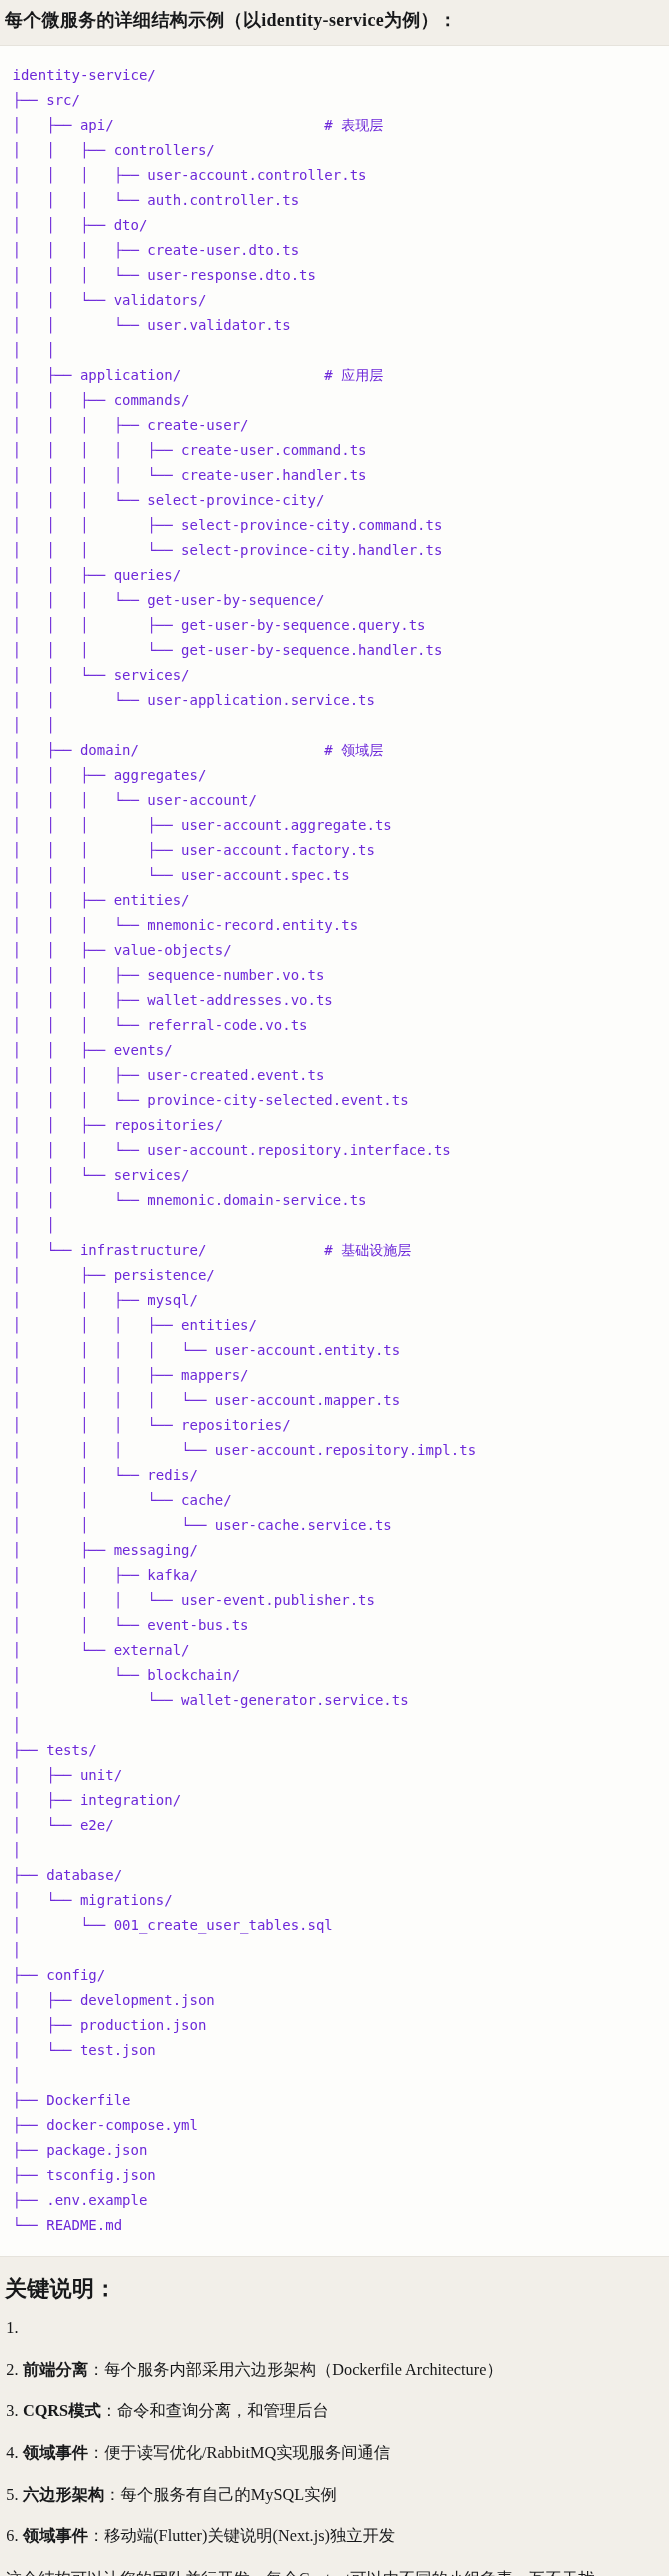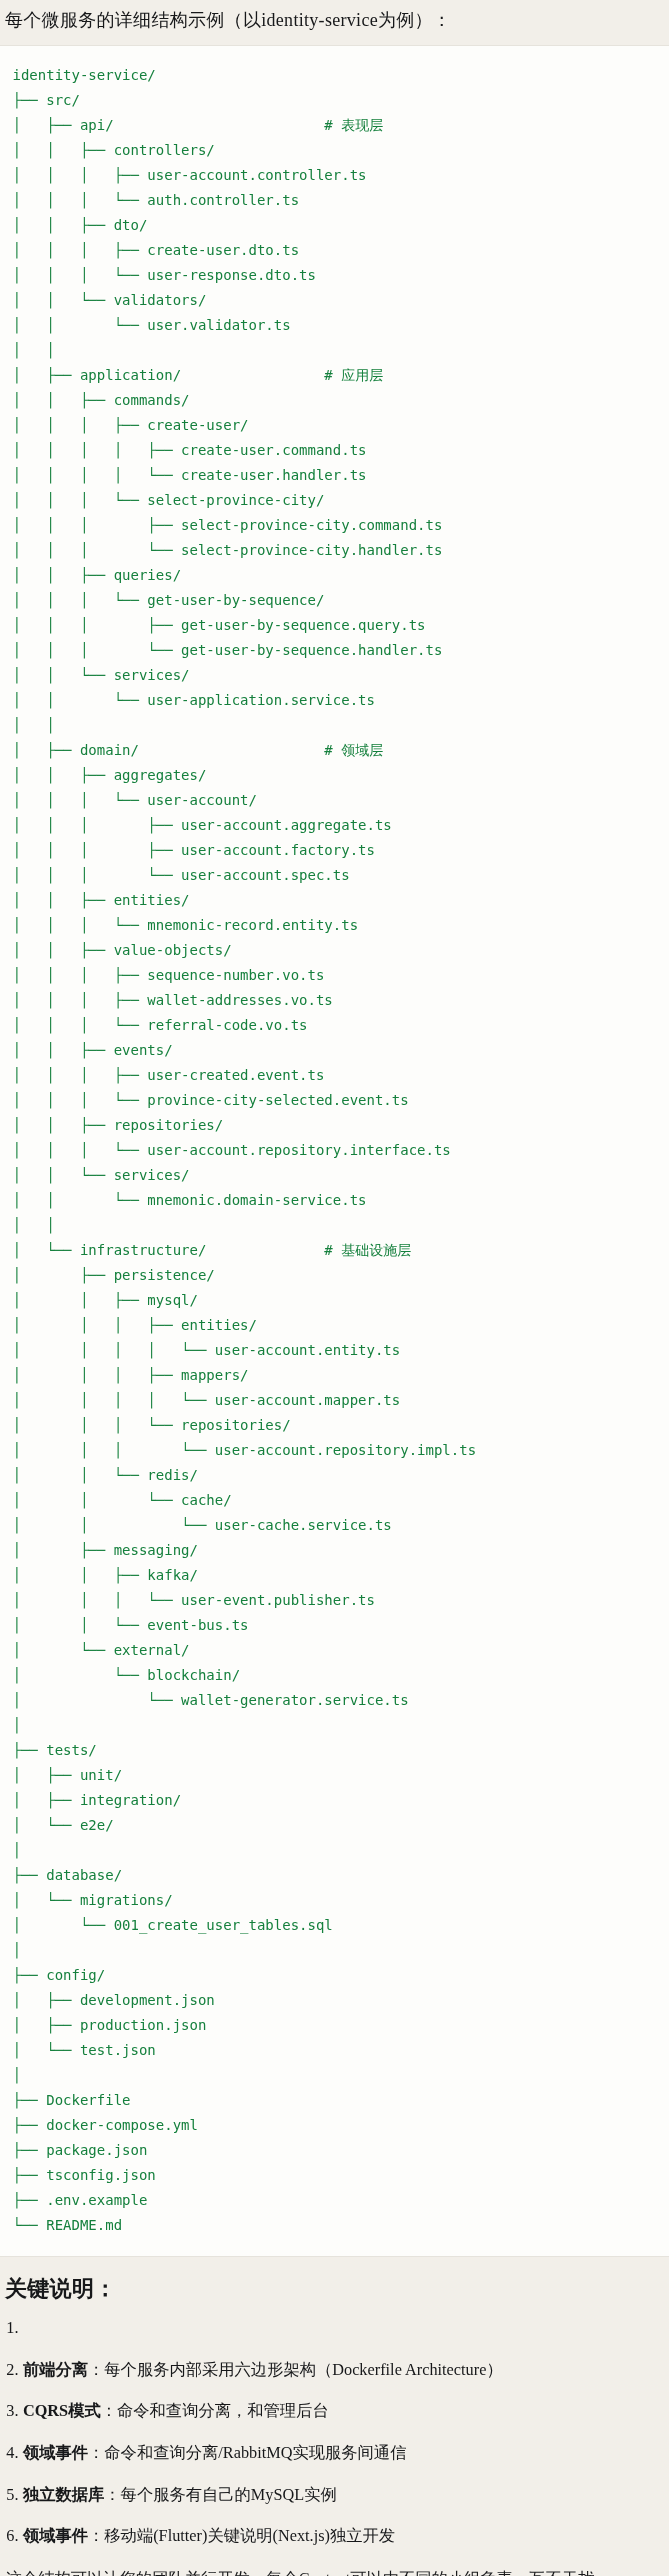--- a/index.html
+++ b/index.html
@@ -12,38 +12,38 @@
     height: 2576px;
     overflow: hidden;
     font-family: "Liberation Serif", "DejaVu Serif", serif;
     color: #17181a;
   }
   .doc {
     width: 669px;
   }
   h1.page-title {
     font-size: 18px;
-    font-weight: normal;
+    font-weight: bold;
     line-height: 1.35;
     margin: 7.5px 0 13px 0;
     padding: 0 5px;
     letter-spacing: 0.3px;
   }
   .code-panel {
     background: #fdfdfb;
     border-top: 0.6px solid #e6e3dc;
     border-bottom: 0.6px solid #e6e3dc;
   }
   pre.tree {
     margin: 0;
     padding: 17.5px 12.5px;
     font-family: "DejaVu Sans Mono", "Liberation Mono", monospace;
     font-size: 14px;
     line-height: 25px;
-    color: #15803d;
+    color: #6d28d9;
     white-space: pre;
     overflow: hidden;
   }
   .key-points {
     padding: 0 6.3px 0 5px;
   }
   h2.key-points-heading {
     font-size: 22px;
     font-weight: bold;
     margin: 17px 0 15px 0;
@@ -182,25 +182,25 @@
       <li>
         <span class="kp-num">2.</span>
         <span class="kp-body"><strong class="kp-term">前端分离</strong><span class="kp-desc">：每个服务内部采用六边形架构（Dockerfile Architecture）</span></span>
       </li>
       <li>
         <span class="kp-num">3.</span>
         <span class="kp-body"><strong class="kp-term">CQRS模式</strong><span class="kp-desc">：命令和查询分离，和管理后台</span></span>
       </li>
       <li>
         <span class="kp-num">4.</span>
-        <span class="kp-body"><strong class="kp-term">领域事件</strong><span class="kp-desc">：命令和查询分离/RabbitMQ实现服务间通信</span></span>
+        <span class="kp-body"><strong class="kp-term">领域事件</strong><span class="kp-desc">：便于读写优化/RabbitMQ实现服务间通信</span></span>
       </li>
       <li>
         <span class="kp-num">5.</span>
-        <span class="kp-body"><strong class="kp-term">独立数据库</strong><span class="kp-desc">：每个服务有自己的MySQL实例</span></span>
+        <span class="kp-body"><strong class="kp-term">六边形架构</strong><span class="kp-desc">：每个服务有自己的MySQL实例</span></span>
       </li>
       <li>
         <span class="kp-num">6.</span>
         <span class="kp-body"><strong class="kp-term">领域事件</strong><span class="kp-desc">：移动端(Flutter)关键说明(Next.js)独立开发</span></span>
       </li>
     </ol>
 
     <p class="closing-note">这个结构可以让您的团队并行开发，每个Context可以由不同的小组负责，互不干扰。</p>
   </div>
 

